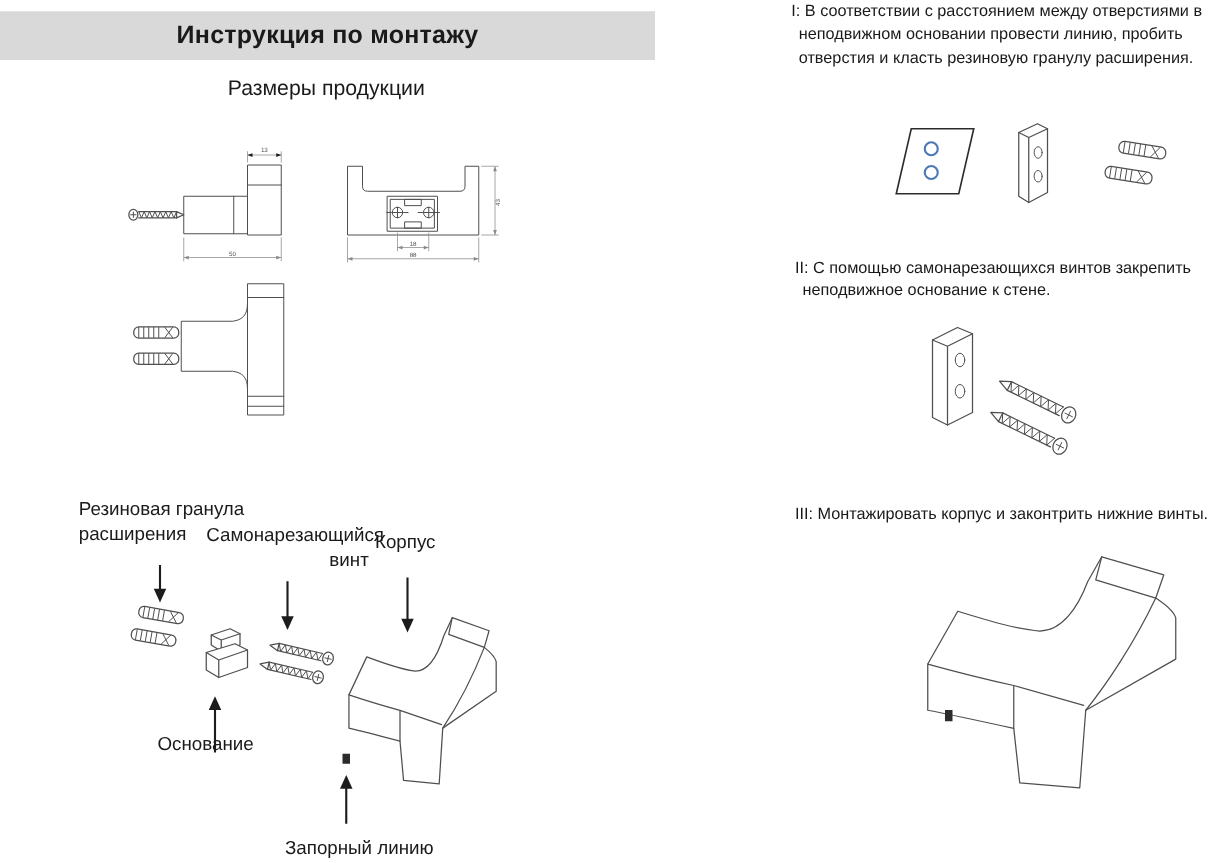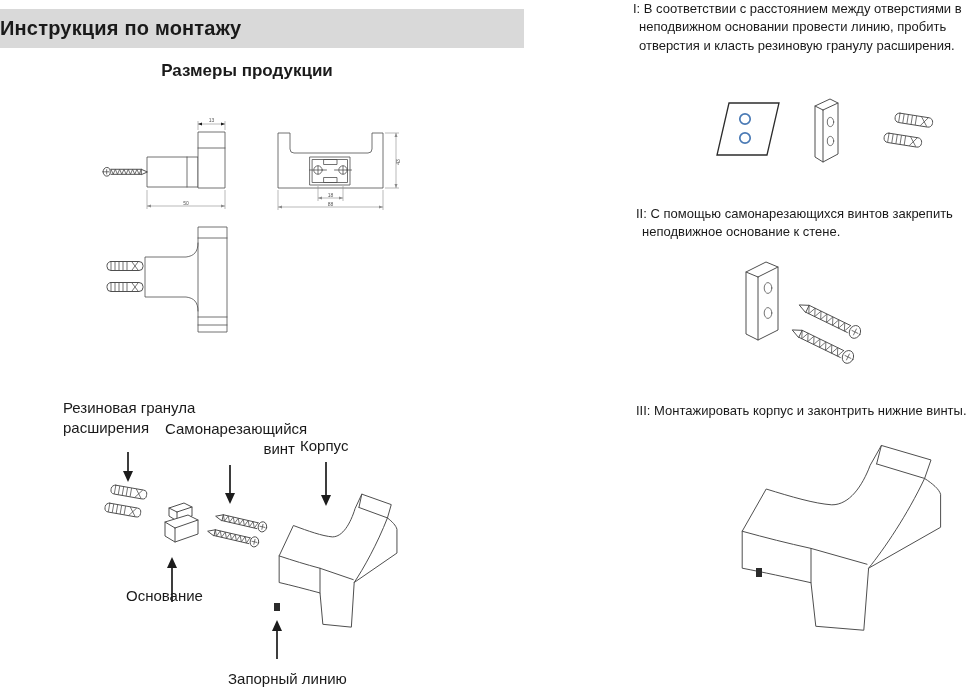--- a/index.html
+++ b/index.html
@@ -1,22 +1,22 @@
 <!DOCTYPE html>
 <html style="--header-bg: #d9d9d9; --text: #1a1a1a; --line: #4f4f4f; --hole-blue: #4a7ab5;"><head>
 <meta charset="utf-8">
 <style>
   html,body{margin:0;padding:0}
   body{width:970px;height:690px;background:#ffffff;font-family:"Liberation Sans",sans-serif;
        color:var(--text,#1a1a1a);position:relative;overflow:hidden}
   .abs{position:absolute}
   .header-bar{left:0;top:9px;width:524px;height:39px;background:var(--header-bg,#d9d9d9);
-              display:flex;align-items:center;justify-content:flex-start}
+              display:flex;align-items:center;justify-content:center}
   .header-title{font-size:20px;font-weight:600;letter-spacing:.2px}
-  .section-title{left:142px;top:61px;width:210px;text-align:center;font-size:17px;font-weight:700}
+  .section-title{left:156px;top:61px;width:210px;text-align:center;font-size:17px;font-weight:400}
   .step-text{font-size:13px;line-height:1.42;padding-left:6px;text-indent:-6px}
   .part-label{font-size:15px;line-height:20px}
   svg.abs{overflow:visible}
   .ln{fill:none;stroke:#4f4f4f;stroke-width:1;vector-effect:non-scaling-stroke;
       stroke-linecap:round;stroke-linejoin:round}
   .shape{fill:#ffffff;stroke:#4f4f4f;stroke-width:1;vector-effect:non-scaling-stroke;stroke-linejoin:round}
   .thin{stroke-width:.8}
   .bold-ln{stroke:#2c2c2c;stroke-width:1.3}
   .dimline{fill:none;stroke:#8a8a8a;stroke-width:.6;vector-effect:non-scaling-stroke}
   .dim{font-size:5px;fill:#555;text-anchor:middle;font-family:"Liberation Sans",sans-serif}
@@ -109,21 +109,21 @@
 <svg class="abs" style="left:78px;top:225px" width="175" height="142">
   <rect class="shape thin" x="120" y="2" width="29" height="105"></rect>
   <path class="ln thin" d="M120,13 H149 M120,92 H149 M120,100 H149"></path>
   <path class="ln thin" d="M120,18 C120,27 116,31 108,32 L67,32 L67,72 L108,72 C116,73 120,77 120,86"></path>
   <use href="#anchor-part" transform="translate(29,36)"></use>
   <use href="#anchor-part" transform="translate(29,57)"></use>
 </svg>
 
 <div class="abs part-label" style="left:63px;top:398px;width:145px">Резиновая гранула расширения</div>
 <div class="abs part-label" style="left:165px;top:419px;width:130px;text-align:right">Самонарезающийся винт</div>
-<div class="abs part-label" style="left:300px;top:436px">Корпус</div>
+<div class="abs part-label" style="left:300px;top:424px">Корпус</div>
 <div class="abs part-label" style="left:126px;top:586px">Основание</div>
 <div class="abs part-label" style="left:228px;top:669px">Запорный линию</div>
 
 <svg class="abs" style="left:50px;top:450px" width="350" height="216">
   <g>
     <path class="arrow-line" d="M78,2 L78,22"></path>
       <polygon class="arrow-head" points="73,21 83,21 78,32"></polygon>
   </g>
   <g>
     <path class="arrow-line" d="M180,15 L180,44"></path>

